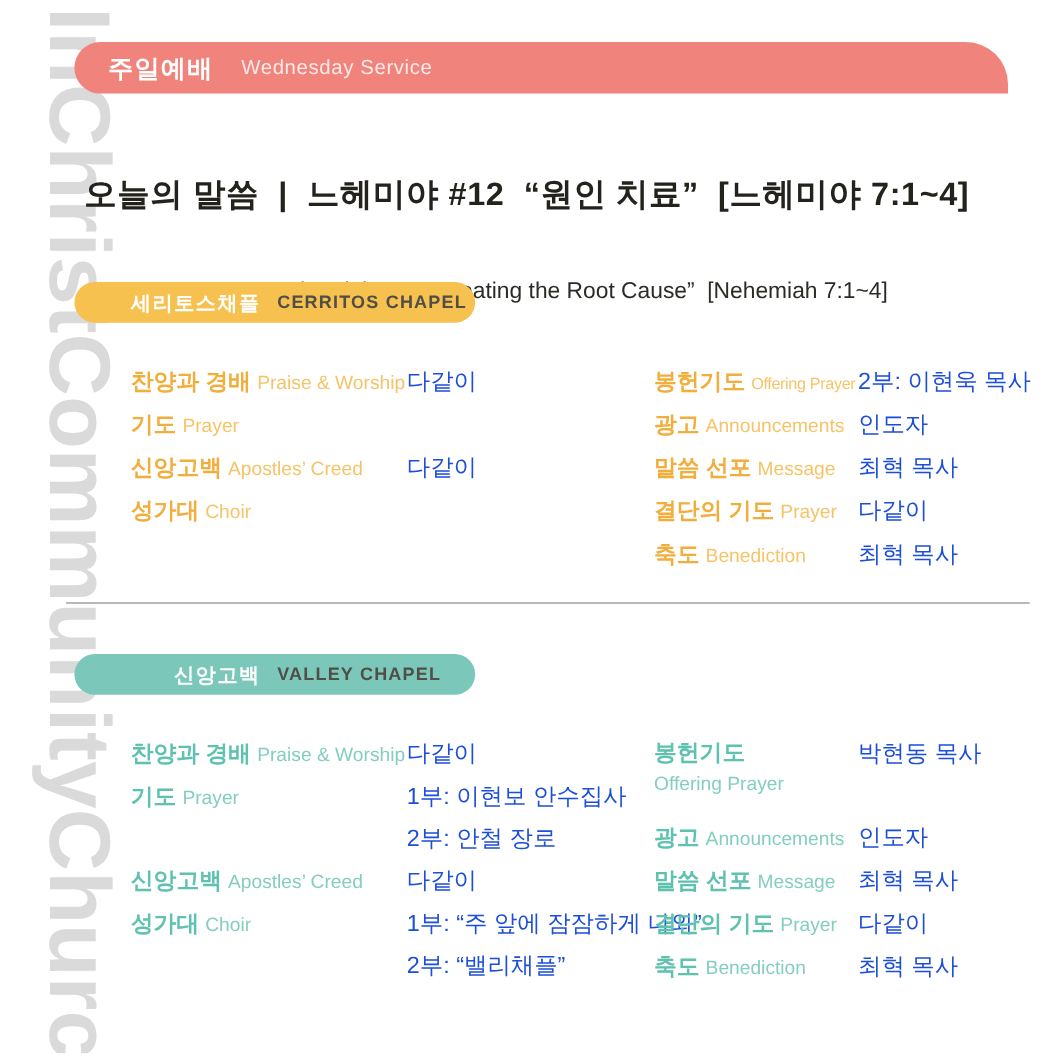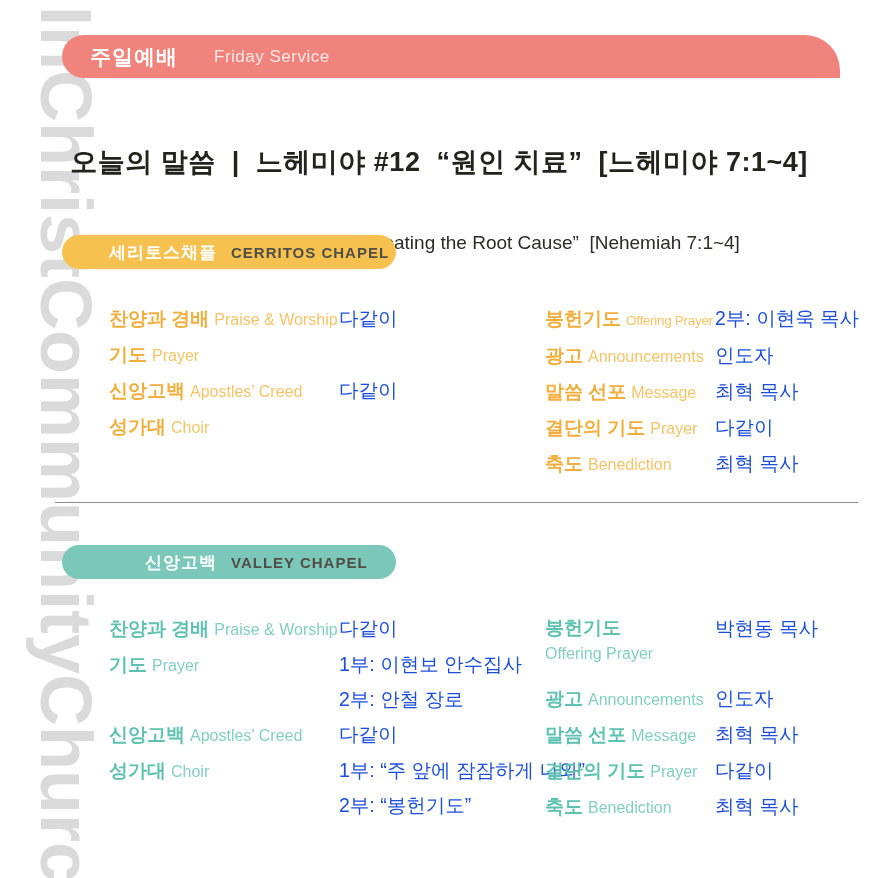--- a/index.html
+++ b/index.html
@@ -15,21 +15,21 @@
     font-size:72px; font-weight:bold; line-height:0.95;
     color:#dadada; white-space:nowrap; letter-spacing:0;
     user-select:none;
   }
   .layer { position:relative; z-index:1; }
 
   
   .header-banner {
     position:absolute; left:62px; top:35px; width:778px; height:43px;
     border-radius:22px 36px 0 22px;
-    display:flex; align-items:center; padding-left:28px; box-sizing:border-box; gap:36px;
+    display:flex; align-items:center; padding-left:28px; box-sizing:border-box; gap:23px;
   }
   .hb-ko { font-size:21px; font-weight:bold; color:#ffffff; letter-spacing:1px; }
   .hb-en { font-size:17px; color:rgba(255,255,255,0.82); letter-spacing:0.5px; }
 
   
   .message { position:absolute; left:0; top:110px; width:878px; text-align:center; white-space:pre; }
   .msg-ko { font-size:27px; font-weight:bold; color:#23221d; line-height:33px; margin-bottom:15px; letter-spacing:0.5px; }
   .msg-en { font-size:19px; color:#2c2b26; line-height:26px; }
 
   
@@ -66,21 +66,21 @@
 </style>
 </head>
 <body>
 
 <div class="page">
   <div class="watermark">InChristCommunityChurch</div>
 
   <div class="layer">
     <div class="header-banner" style="background: rgb(240, 131, 124);">
       <span class="hb-ko">주일예배</span>
-      <span class="hb-en">Friday Service</span>
+      <span class="hb-en">Wednesday Service</span>
     </div>
 
     <div class="message">
       <div class="msg-ko">오늘의 말씀  |  느헤미야 #12  “원인 치료”  [느헤미야 7:1~4]</div>
       <div class="msg-en">Message: Nehemiah #12  “Treating the Root Cause”  [Nehemiah 7:1~4]</div>
     </div>
 
     <section class="chapel" style="top:235px">
         <div class="pill" style="background: rgb(246, 193, 79);">
           <span class="pill-ko">세리토스채플</span>
@@ -167,21 +167,21 @@
             <div class="item">
               <div class="label"><span class="lab-ko" style="color: rgb(95, 194, 176);">신앙고백</span><span class="lab-en" style="color: rgb(132, 206, 192);">Apostles’ Creed</span></div>
               <div class="values">
                 <div class="v">다같이</div>
               </div>
             </div>
             <div class="item">
               <div class="label"><span class="lab-ko" style="color: rgb(95, 194, 176);">성가대</span><span class="lab-en" style="color: rgb(132, 206, 192);">Choir</span></div>
               <div class="values">
                 <div class="v">1부: “주 앞에 잠잠하게 나와”</div>
-                <div class="v">2부: “봉헌기도”</div>
+                <div class="v">2부: “밸리채플”</div>
               </div>
             </div>
           </div>
           <div class="col col-right">
             <div class="item stacked">
               <div class="label">
                 <span class="lab-ko" style="color: rgb(95, 194, 176);">봉헌기도</span>
                 <span class="lab-en" style="color: rgb(132, 206, 192);">Offering Prayer</span>
               </div>
               <div class="values">

